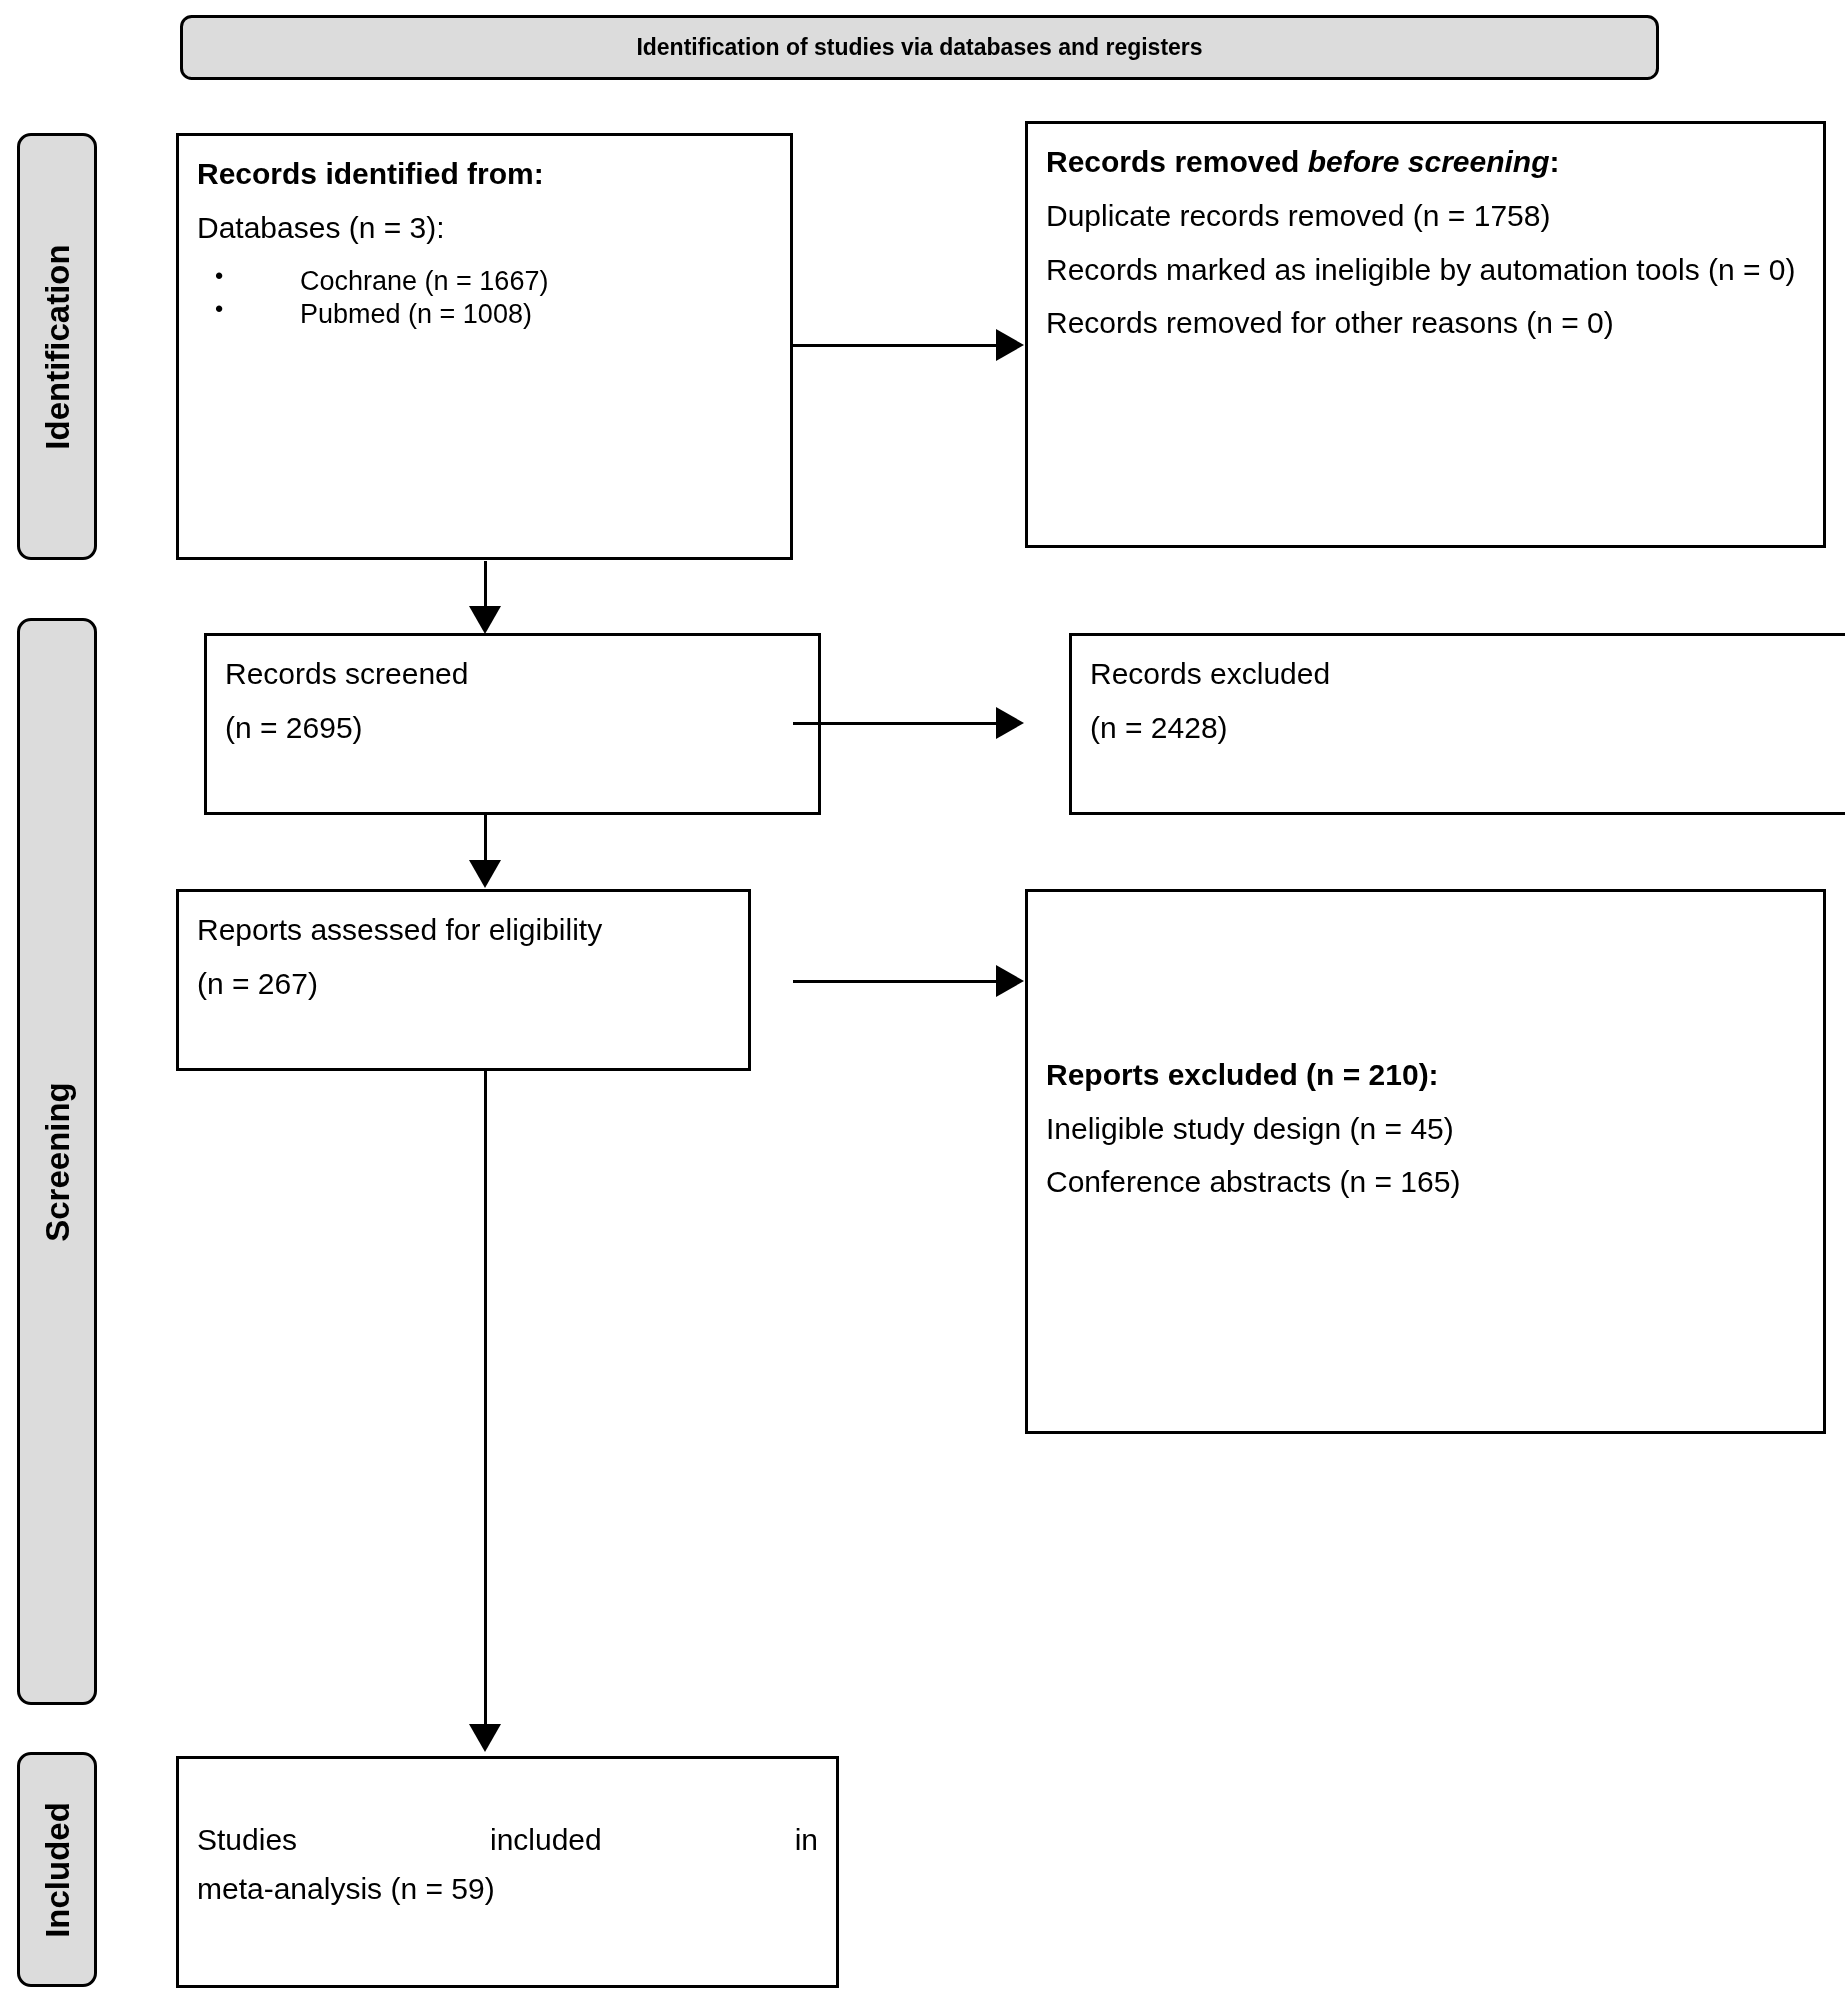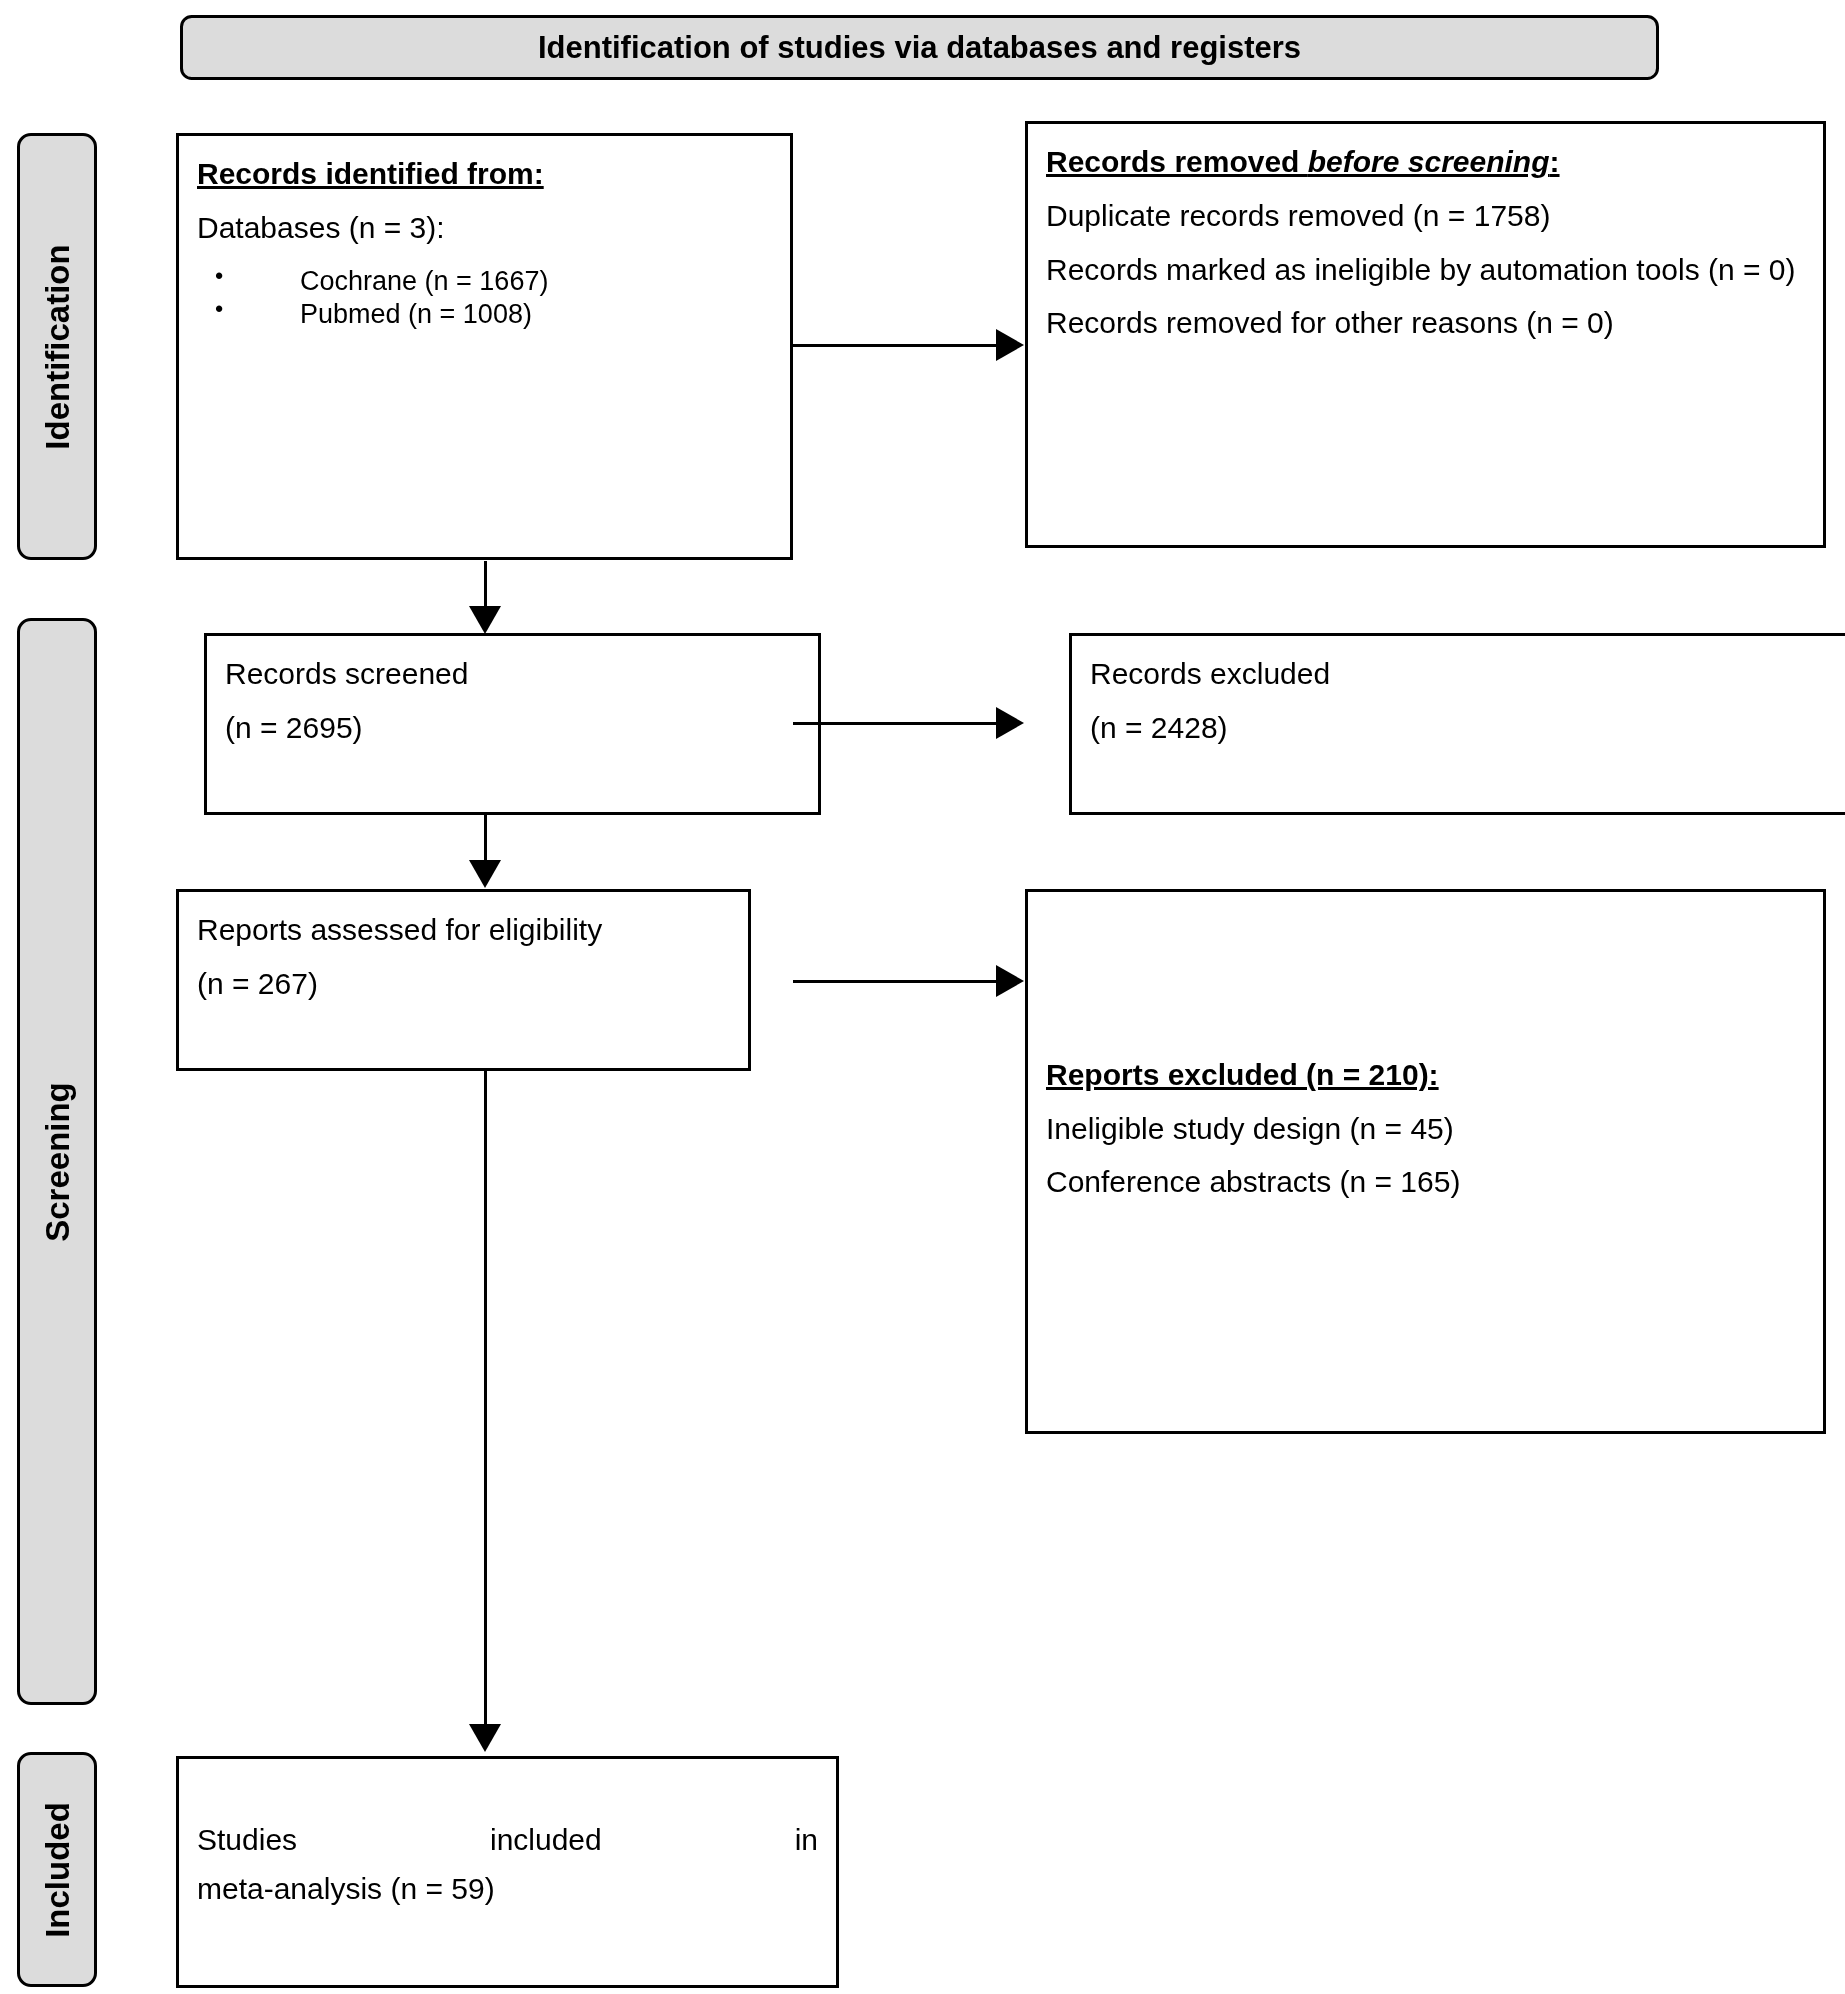--- a/index.html
+++ b/index.html
@@ -45,41 +45,41 @@
     background: #dcdcdc;
     border: 3.7px solid #000000;
     border-radius: 11.7px;
     box-sizing: border-box;
     display: flex;
     align-items: center;
     justify-content: center;
   }
   .banner .banner-text {
     font-weight: bold;
-    font-size: 31px;
+    font-size: 23px;
     line-height: 1;
     text-align: right;
   }
 
   
   .flow-box {
     position: absolute;
     background: #ffffff;
     border: 3.7px solid #000000;
     box-sizing: border-box;
     padding: 21.4px 18px 16px 18px;
   }
   .flow-box p {
     margin: 0 0 20px 0;
     font-size: 30px;
     line-height: 1.12;
   }
   .flow-box p:last-child { margin-bottom: 0; }
   .flow-box p.tight { margin-bottom: 15px; }
-  .flow-box p.bold { font-weight: bold; text-decoration: underline; }
+  .flow-box p.bold { font-weight: bold; }
   .flow-box p.justify { text-align: justify; text-align-last: justify; }
   .flow-box p.justify-multi { text-align: justify; }
   .flow-box em { font-style: italic; }
 
   
   .db-list {
     list-style: none;
     margin: 0;
     padding: 0 0 0 18px;
   }

